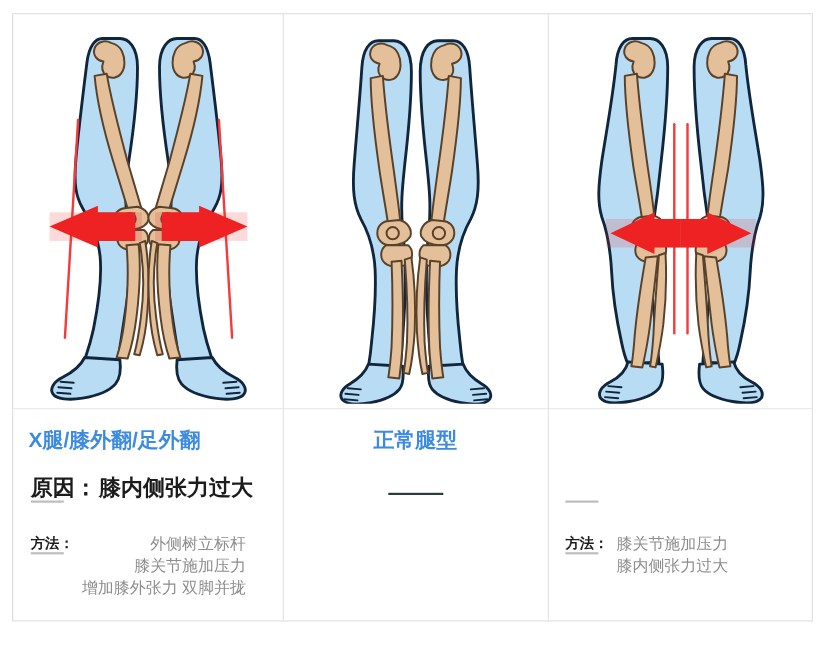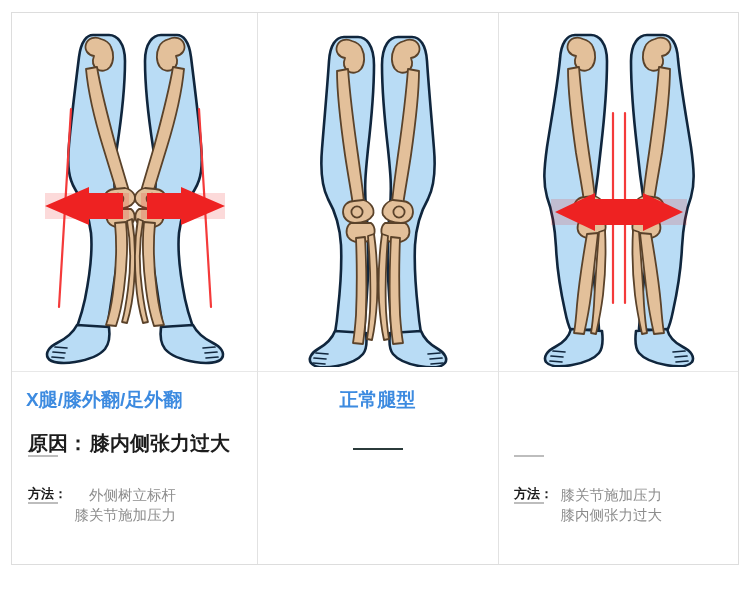--- a/index.html
+++ b/index.html
@@ -173,20 +173,21 @@
 
         <div class="info">
           <div class="title left-al">X腿/膝外翻/足外翻</div>
           <div class="reason"><span>原因：</span><span class="val">膝内侧张力过大</span></div>
           <div class="rule-short rule-reason"></div>
           <div class="method">
             <span class="lbl">方法：</span>
             <span class="lines">
               <div>外侧树立标杆</div>
               <div>膝关节施加压力</div>
+              <div>增加膝外张力 双脚并拢</div>
             </span>
           </div>
           <div class="rule-short rule-method"></div>
         </div>
       </div>
 
       <div class="col c2">
         <div class="art">
           <svg width="200" height="350" viewBox="0 0 200 350">
             <g fill="#b9dcf5" stroke="#10263d" stroke-width="2.6" stroke-linejoin="round">

